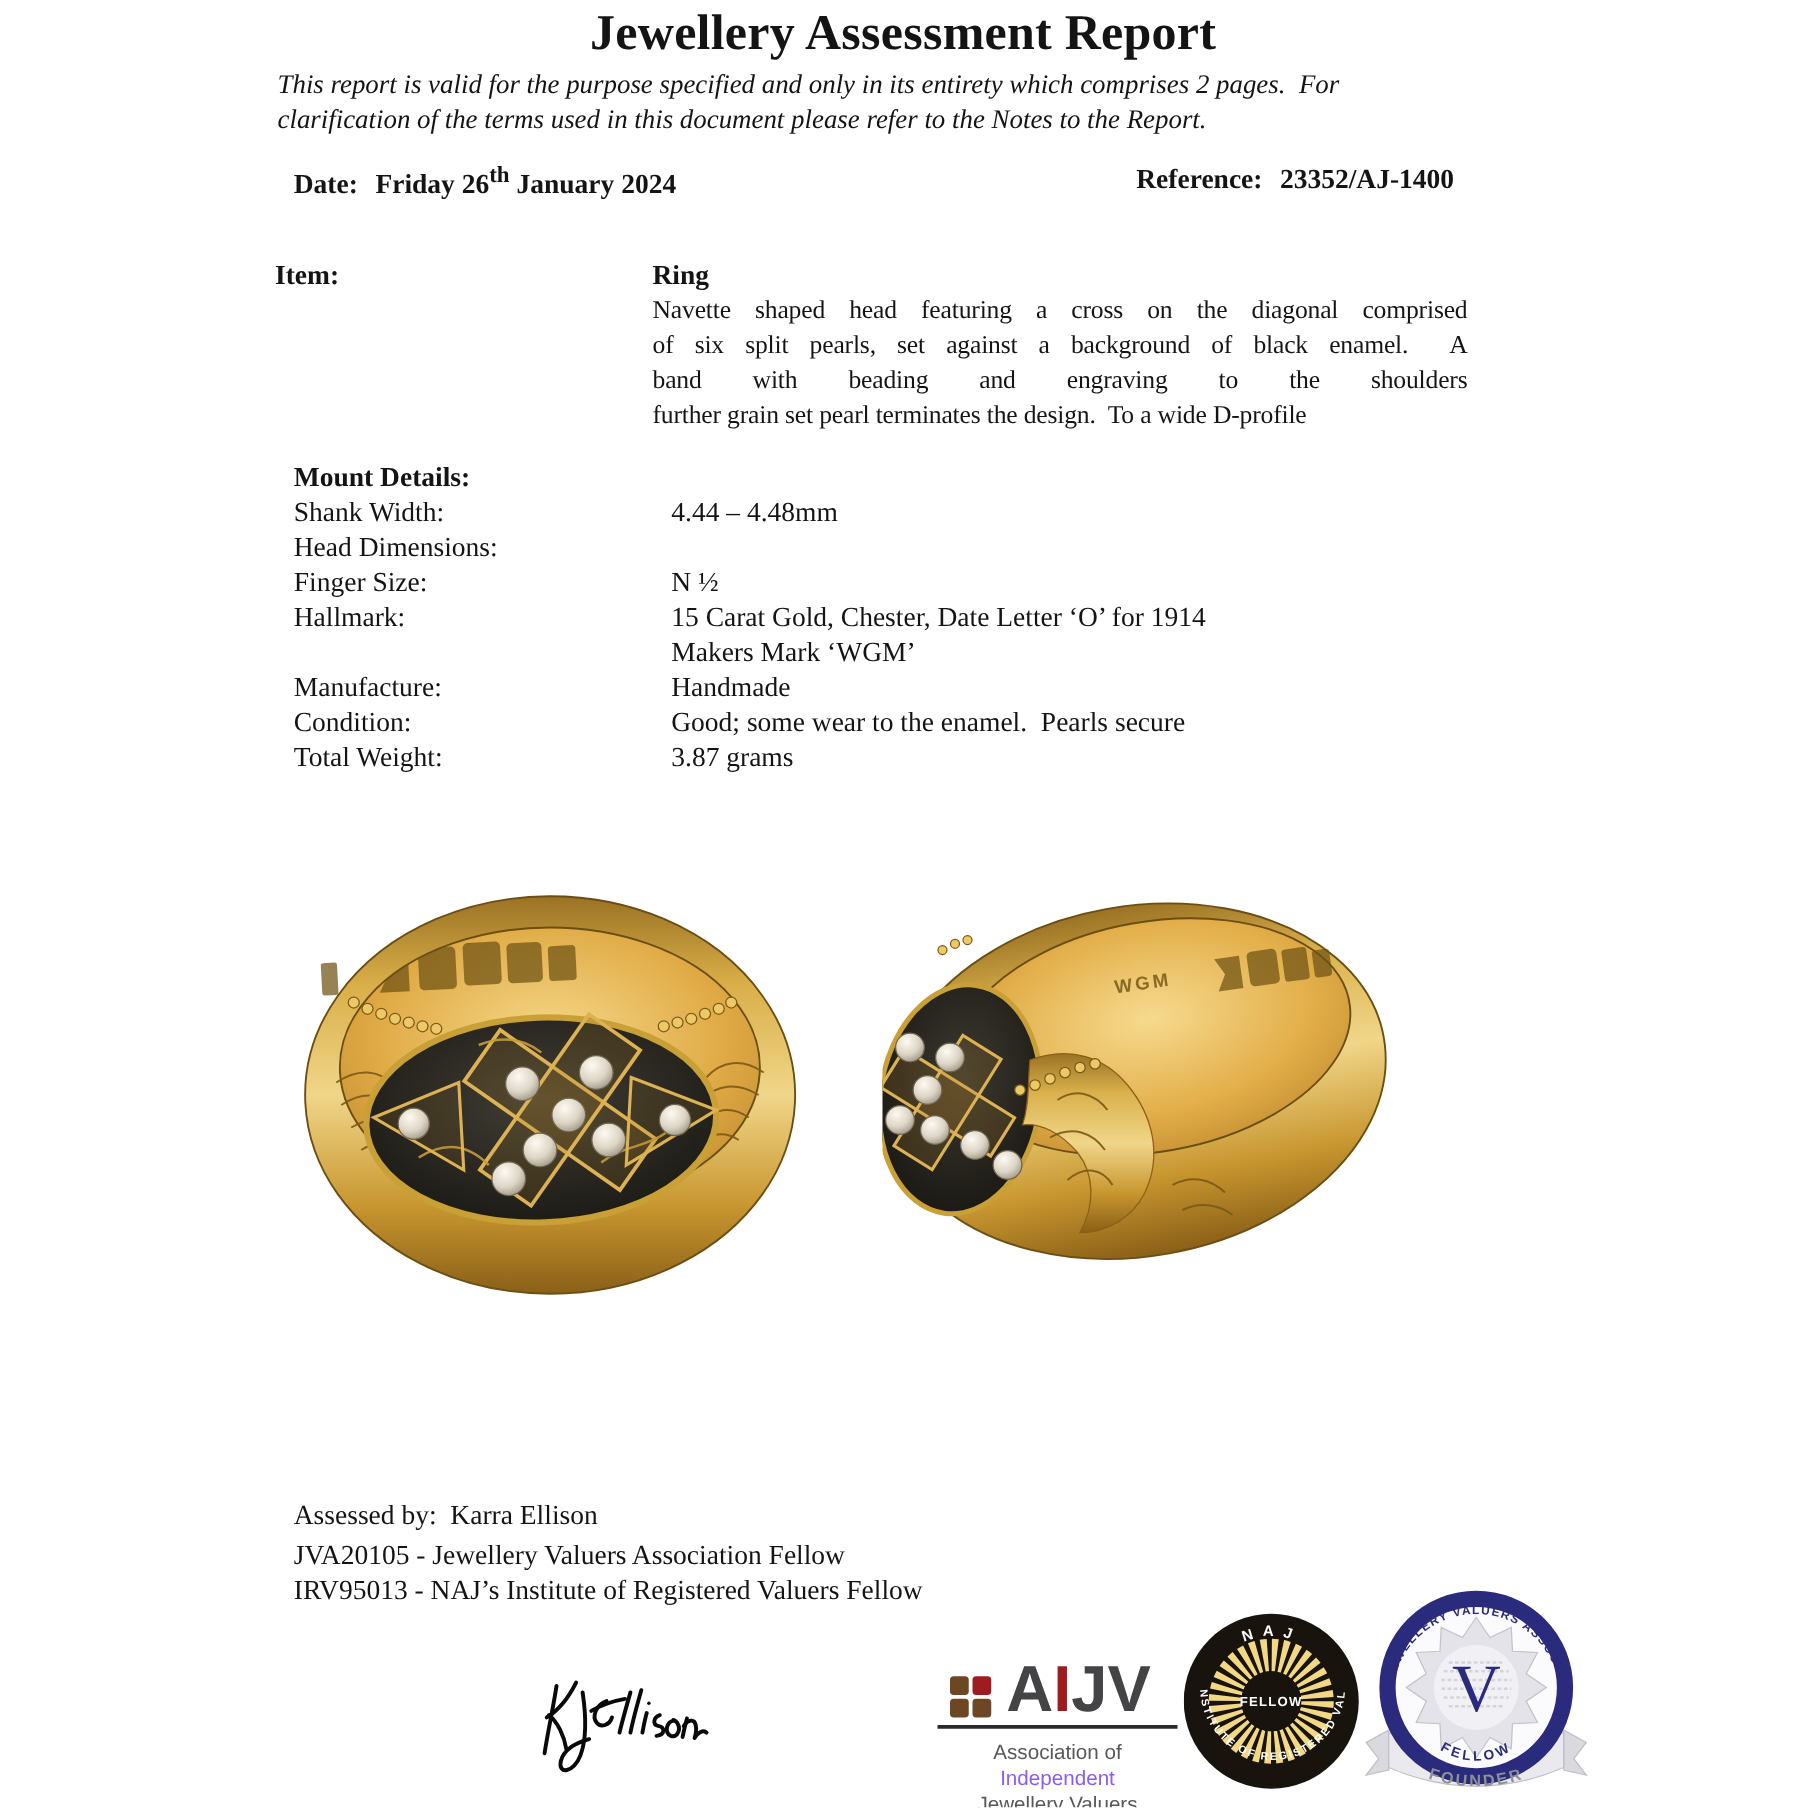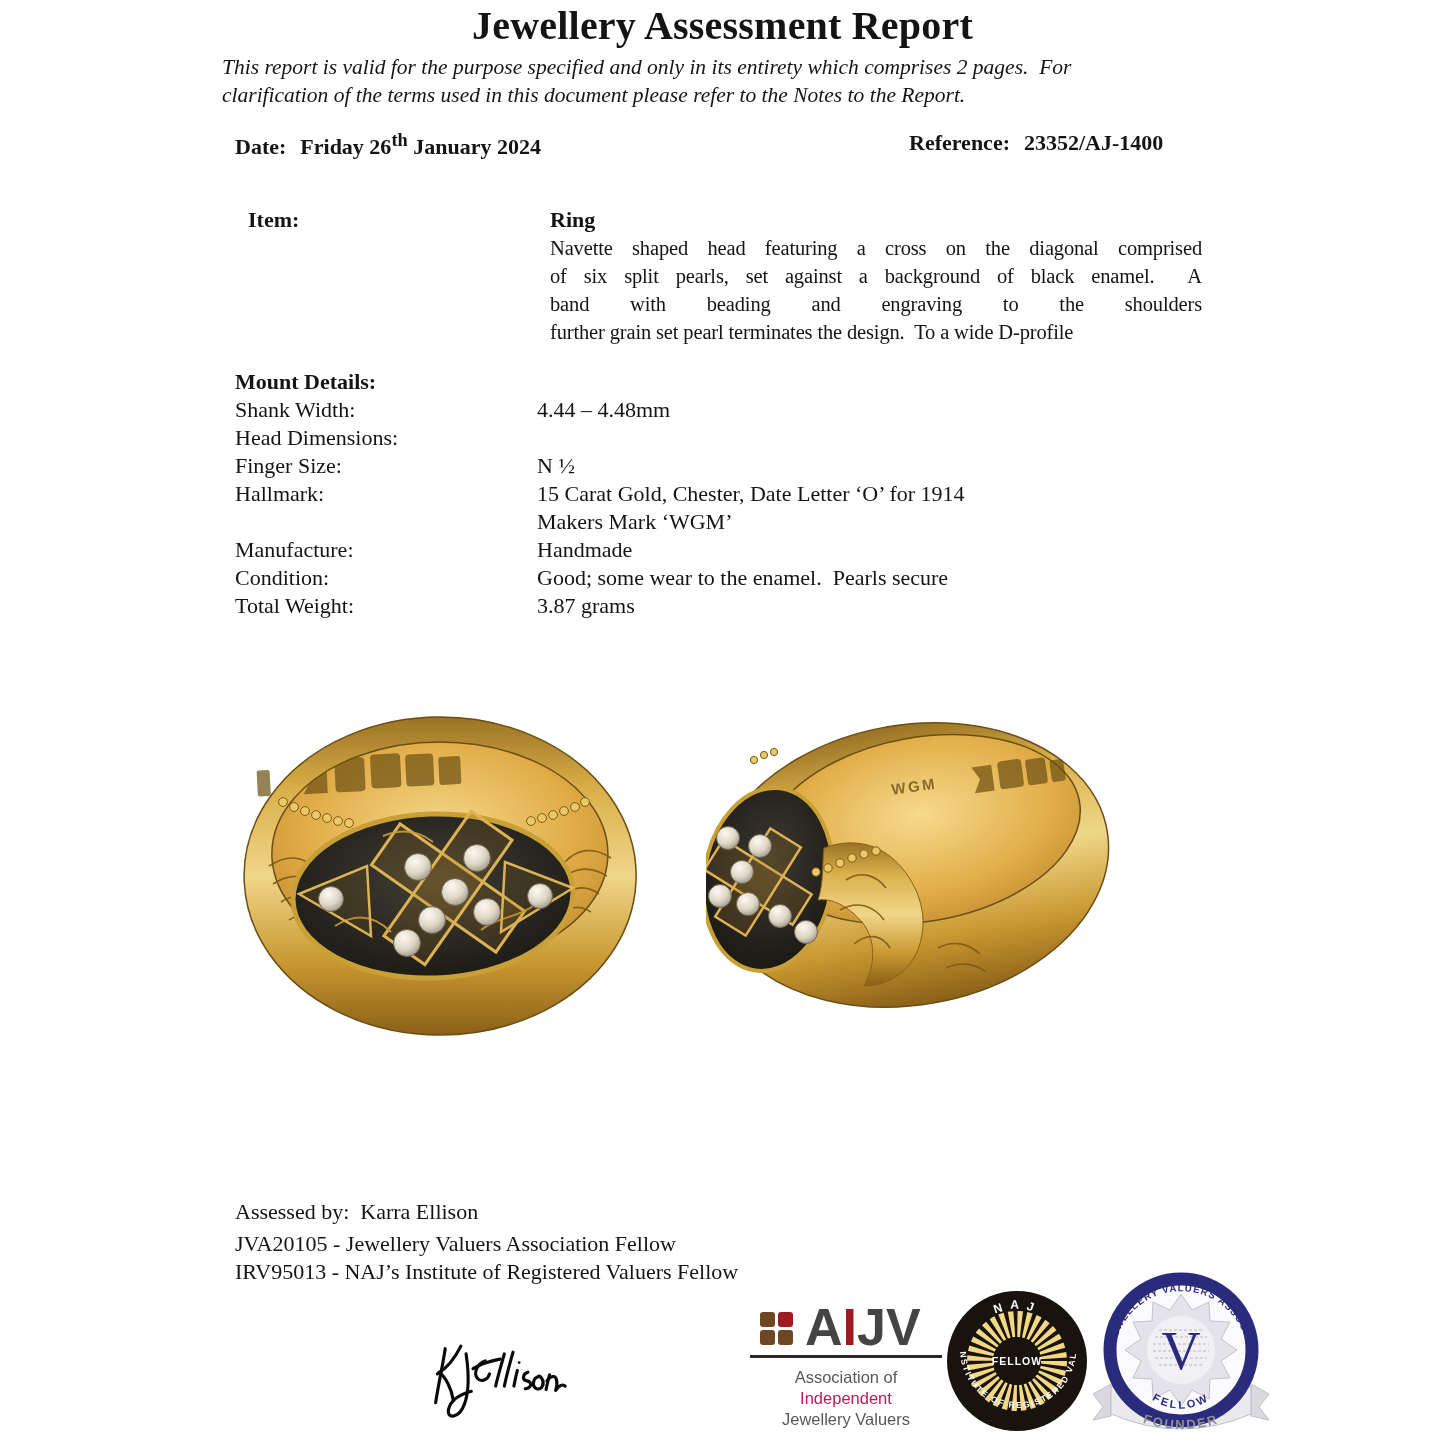--- a/index.html
+++ b/index.html
@@ -11,21 +11,21 @@
   .title{position:absolute;top:2px;left:0;right:0;text-align:center;
          font-size:40px;font-weight:bold;letter-spacing:.2px;}
   .disclaimer{position:absolute;top:54px;left:222px;width:1000px;
               font-style:italic;font-size:21.5px;line-height:27.5px;}
   .disclaimer div{text-align:left;white-space:pre-wrap;}
 
   .dateline{position:absolute;top:130px;left:235px;width:1010px;font-size:22px;font-weight:bold;}
   .ref{position:absolute;left:674px;top:0;}
   .lbl-gap{display:inline-block;width:14px;}
 
-  .item-block{position:absolute;top:206px;left:248px;width:960px;font-size:22px;line-height:28px;}
+  .item-block{position:absolute;top:206px;left:220px;width:960px;font-size:22px;line-height:28px;}
   .row{display:flex;}
   .labelcol{width:302px;flex:0 0 302px;}
   .valuecol{flex:1;}
   .para{width:652px;font-size:20.5px;line-height:28px;letter-spacing:-0.15px;}
   .para div{text-align:justify;text-align-last:justify;white-space:pre-wrap;}
   .para div:last-child{text-align-last:left;}
 
   .mount-block{position:absolute;top:368px;left:235px;width:960px;font-size:22px;line-height:28px;}
   .mount-block .heading{font-weight:bold;}
   .mvalue div{white-space:pre-wrap;}
@@ -35,30 +35,30 @@
   .photo-right{left:706px;top:720px;width:408px;height:290px;}
 
   .assessor{position:absolute;left:235px;top:1198px;width:1010px;}
   .assessed{font-size:22px;line-height:27px;margin-bottom:5px;}
   .creds{font-size:18.5px;font-weight:bold;line-height:25px;margin-bottom:4px;letter-spacing:-0.2px;}
   .member{font-size:22px;line-height:28px;}
 
   .signature{position:absolute;left:430px;top:1340px;width:140px;height:80px;}
 
   .aijv{position:absolute;left:750px;top:1302px;width:196px;font-family:"Liberation Sans",sans-serif;}
-  .aijv-top{display:flex;align-items:flex-start;gap:12px;padding-left:10px;}
+  .aijv-top{display:flex;align-items:center;gap:12px;padding-left:10px;margin-top:25px;}
   .sq-grid{display:grid;grid-template-columns:15px 15px;grid-gap:3px;margin-top:10px;}
   .sq{width:15px;height:15px;border-radius:3px;}
   .sq-brown{background:#6d4723;}
   .sq-red{background:#9e1c20;}
   .aijv-word{font-size:52px;line-height:50px;font-weight:bold;color:#444446;}
   .aijv-word .red-i{color:#9e1c20;}
   .aijv-rule{width:192px;height:3px;background:#2a2a2c;margin-top:3px;}
   .aijv-caption{width:192px;text-align:center;font-size:16.5px;line-height:21px;color:#58585a;margin-top:9px;}
-  .aijv-caption .indep{color:#be185d;}
+  .aijv-caption .indep{color:#8b5cf6;}
 
   .naj{position:absolute;left:947px;top:1290px;}
   .jva{position:absolute;left:1091px;top:1266px;}
 </style>
 </head>
 <body>
 
 <div class="page">
 
   <div class="title">Jewellery Assessment Report</div>

